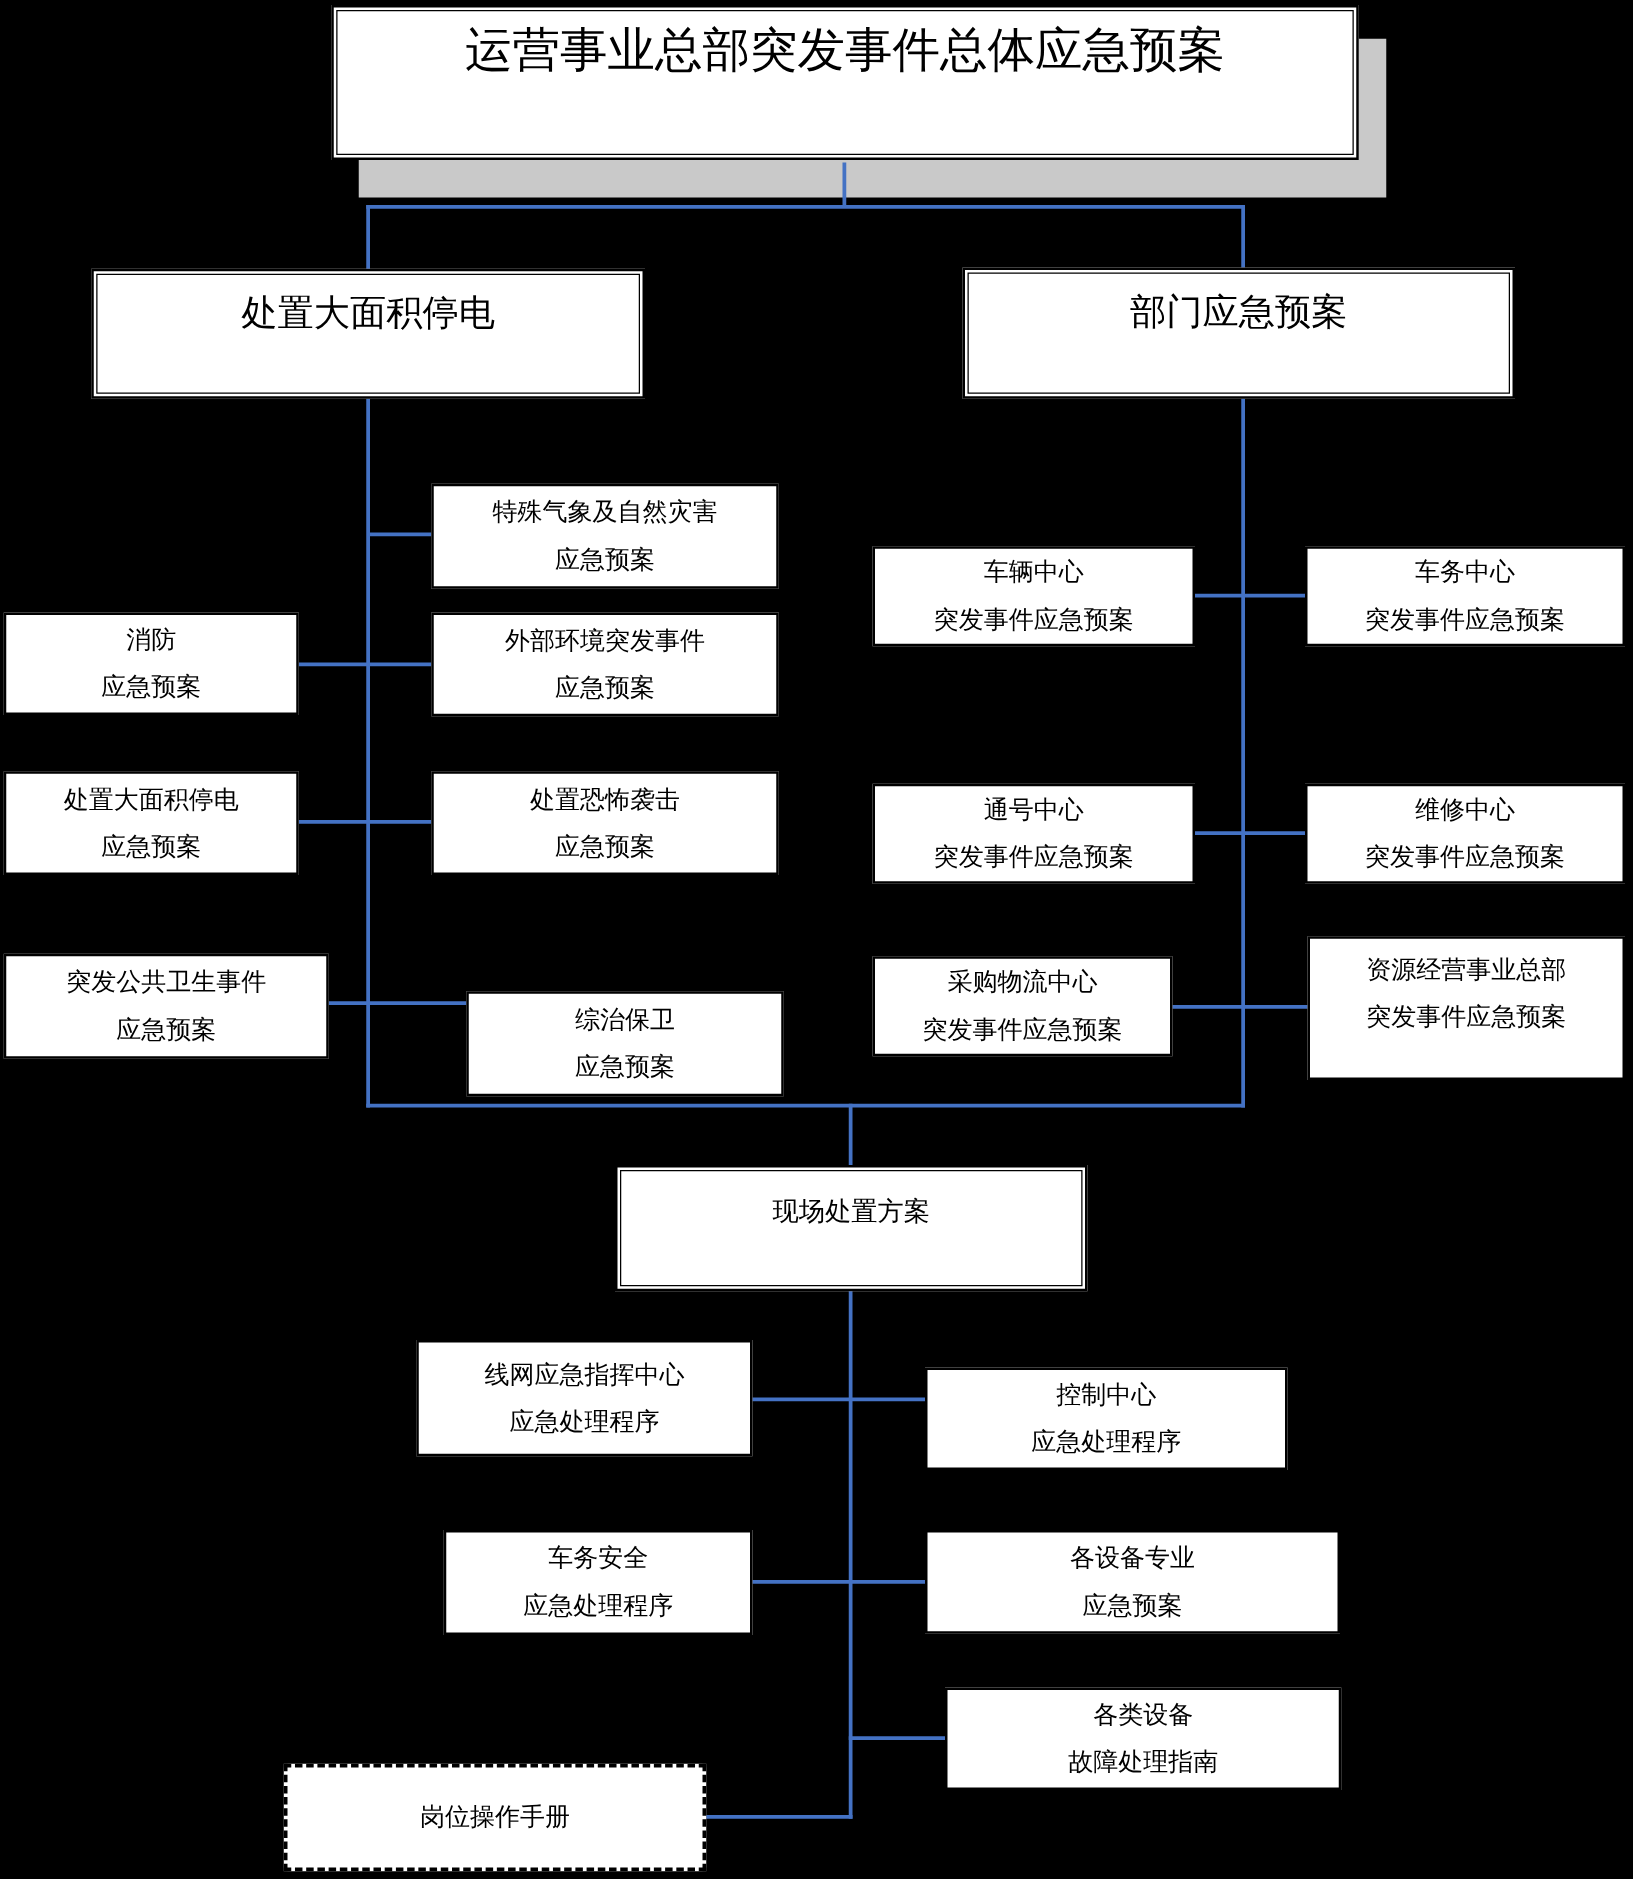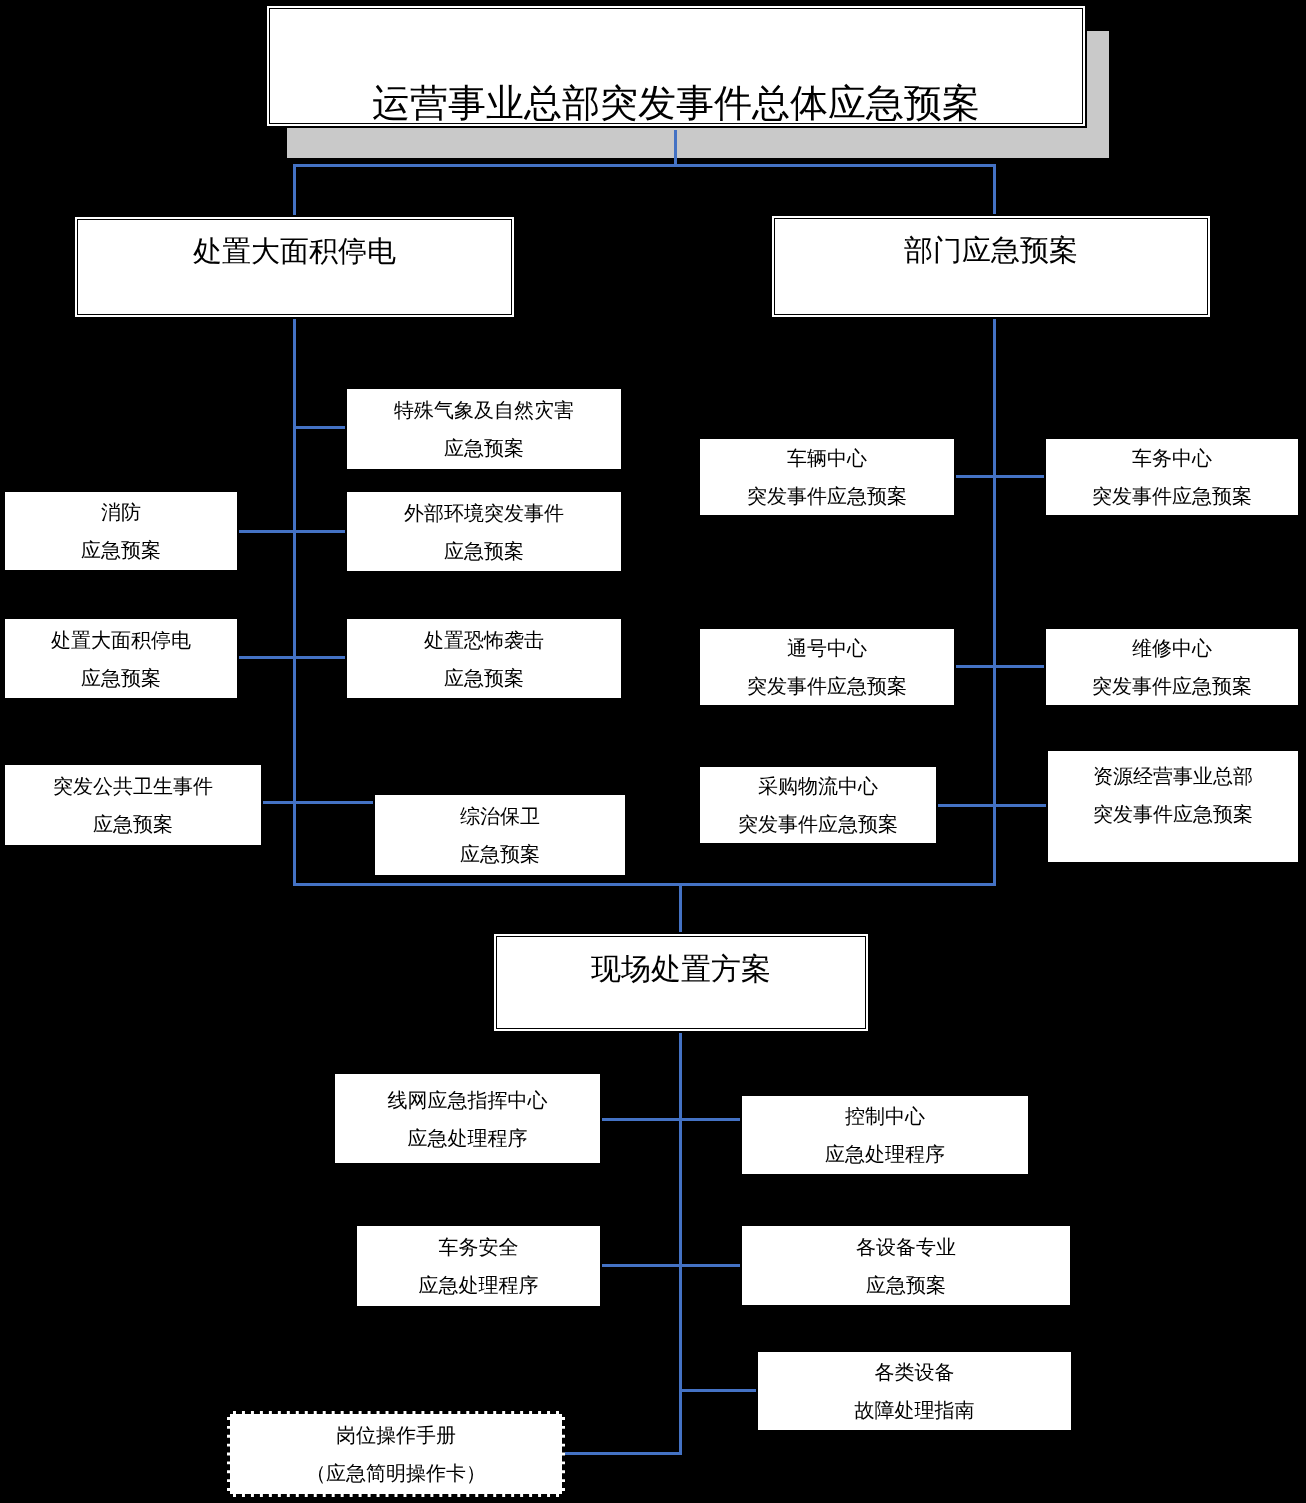--- a/index.html
+++ b/index.html
@@ -26,21 +26,21 @@
     font-size:20px;line-height:38px;
   }
   .box span{display:block;white-space:nowrap;}
   .dbox{border:2.5px solid var(--border);justify-content:flex-start;}
   .dbox::after{
     content:"";position:absolute;top:2px;left:2px;right:2px;bottom:2px;
     border:1.5px solid var(--border);pointer-events:none;
   }
   .title-box{font-size:38px;line-height:46px;padding-top:12px;}
   .l2-box{font-size:29px;line-height:36px;padding-top:16px;}
-  .onsite-box{font-size:30px;line-height:38px;padding-top:16px;}
+  .onsite-box{font-size:21px;line-height:38px;padding-top:16px;}
   .top-align{justify-content:flex-start;padding-top:6px;}
   .dashed{border:3px dashed var(--border);}
   .shadow{position:absolute;background:var(--shadow);z-index:0;}
 </style>
 </head>
 <body>
 
 <div id="canvas">
 
   <div class="shadow" style="left:287px;top:31px;width:822px;height:127px;"></div>
@@ -59,21 +59,21 @@
   <div class="line hline" style="left:239px;top:656px;width:107px;"></div>
   <div class="line hline" style="left:262px;top:801px;width:112px;"></div>
   <div class="line hline" style="left:955px;top:475px;width:90px;"></div>
   <div class="line hline" style="left:955px;top:665px;width:90px;"></div>
   <div class="line hline" style="left:937px;top:804px;width:110px;"></div>
   <div class="line hline" style="left:601px;top:1118px;width:140px;"></div>
   <div class="line hline" style="left:601px;top:1264px;width:140px;"></div>
   <div class="line hline" style="left:679px;top:1389px;width:78px;"></div>
   <div class="line hline" style="left:565px;top:1452px;width:117px;"></div>
 
-  <div class="box dbox title-box" style="left:265px;top:4px;width:822px;height:124px;justify-content:flex-end;">
+  <div class="box dbox title-box" style="left:265px;top:4px;width:822px;height:124px;">
     <span>运营事业总部突发事件总体应急预案</span>
   </div>
 
   <div class="box dbox l2-box" style="left:73px;top:215px;width:443px;height:104px;">
     <span>处置大面积停电</span>
   </div>
   <div class="box dbox l2-box" style="left:770px;top:214px;width:442px;height:105px;">
     <span>部门应急预案</span>
   </div>
 
@@ -150,16 +150,15 @@
   <div class="box" style="left:740px;top:1224px;width:332px;height:83px;">
     <span>各设备专业</span>
     <span>应急预案</span>
   </div>
   <div class="box" style="left:756px;top:1350px;width:317px;height:82px;">
     <span>各类设备</span>
     <span>故障处理指南</span>
   </div>
   <div class="box dashed" style="left:227px;top:1411px;width:338px;height:86px;">
     <span>岗位操作手册</span>
-    <span>（应急简明操作卡）</span>
   </div>
 
 </div>
 
 </body></html>

